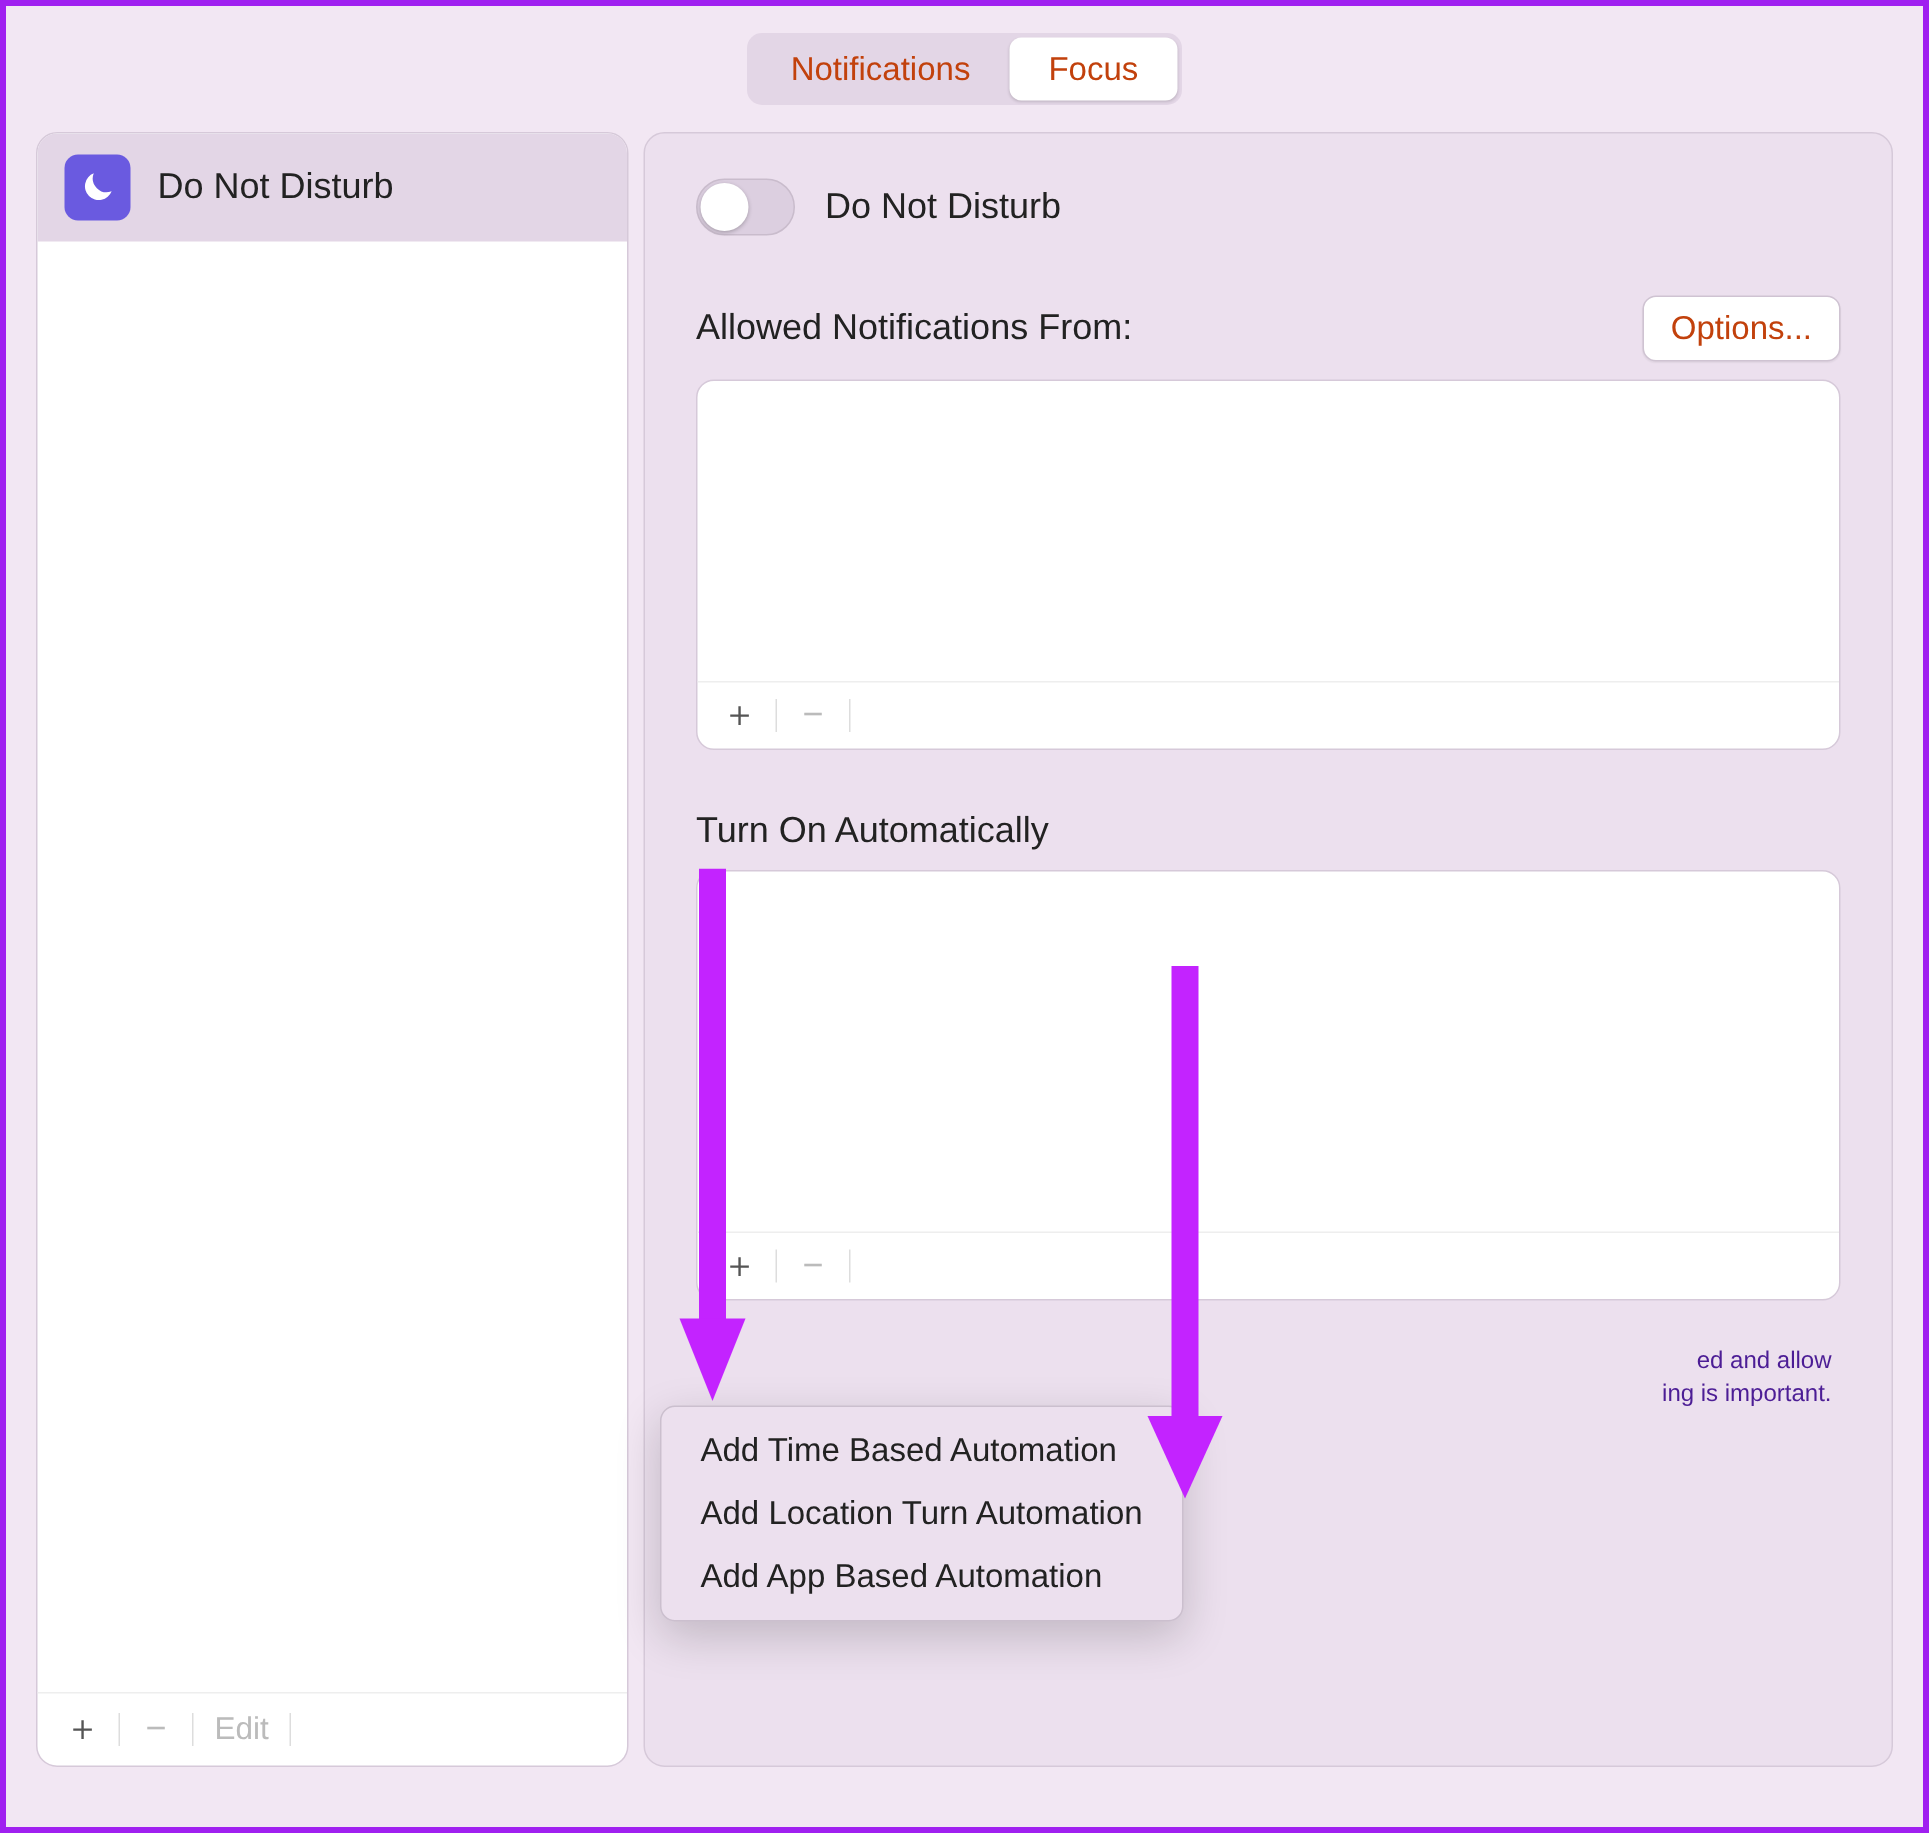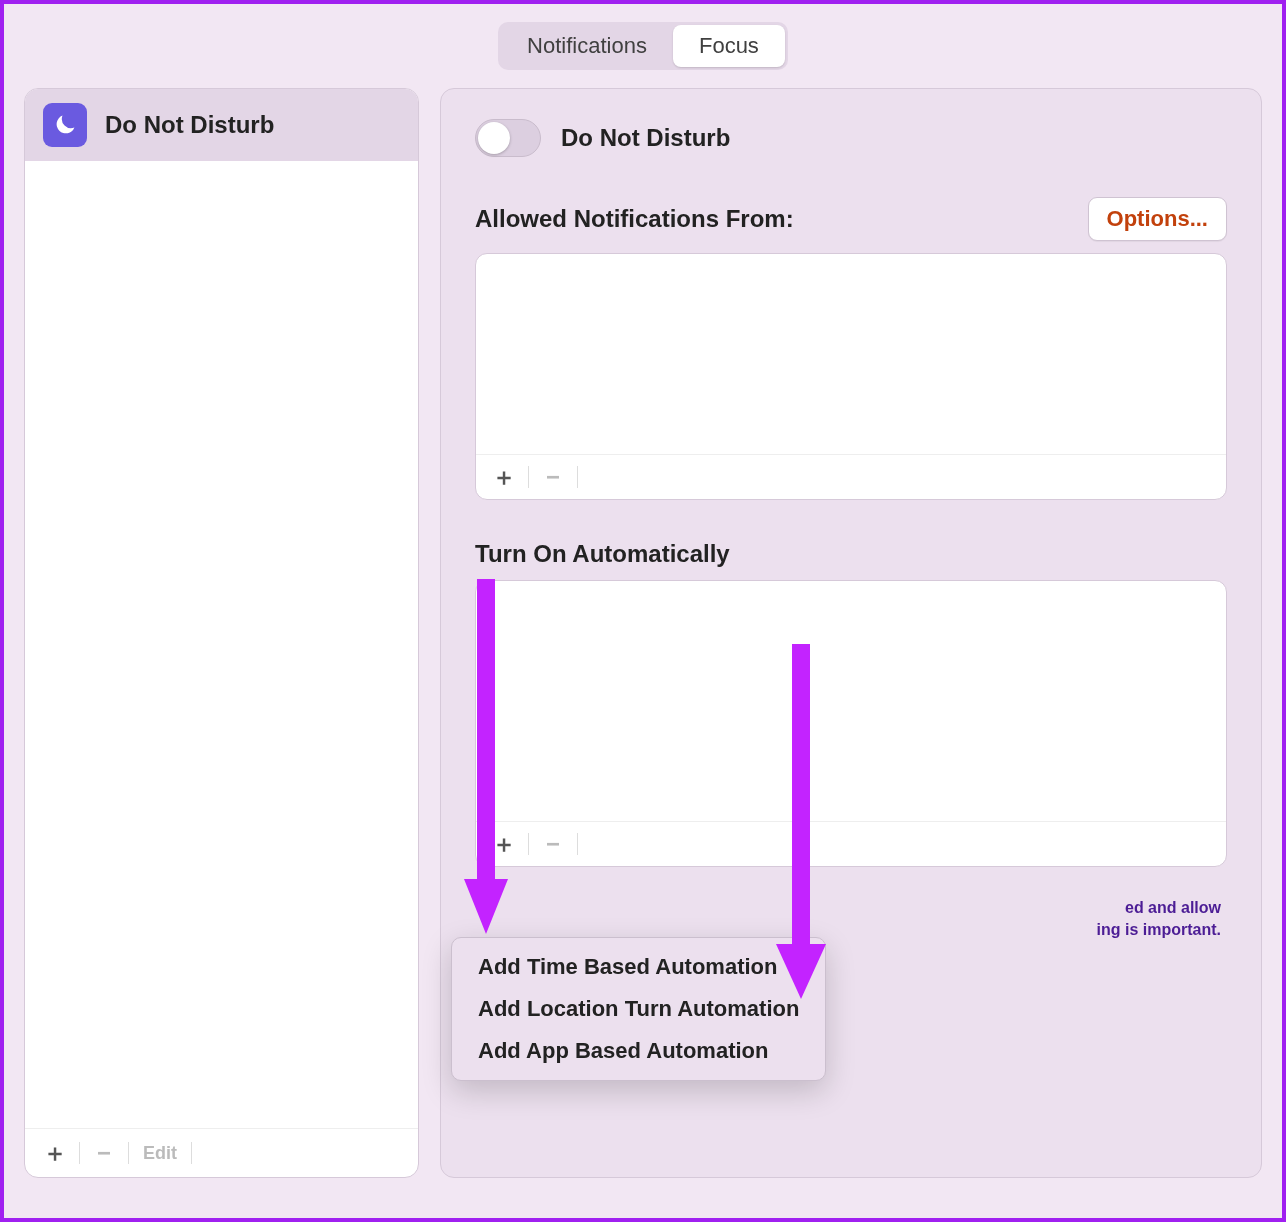--- a/index.html
+++ b/index.html
@@ -21,36 +21,35 @@
   }
   .seg {
     display: inline-flex;
     background: #e3d6e6;
     border-radius: 10px;
     padding: 3px;
     gap: 0;
   }
   .seg-btn {
     font-size: 22px;
-    color: #404040;
+    color: #c2410c;
     padding: 8px 26px;
     border-radius: 8px;
     cursor: pointer;
   }
   .seg-btn.active {
     background: #fff;
     box-shadow: 0 1px 2px rgba(0,0,0,0.15);
   }
 
   
   .cols {
     display: flex;
-    gap: 21px;
+    gap: 10px;
     height: 1090px;
-    font-weight: bold;
   }
 
   
   .sidebar {
     width: 395px;
     background: #fff;
     border: 1px solid #d6c9d9;
     border-radius: 14px;
     display: flex;
     flex-direction: column;
@@ -86,21 +85,21 @@
     width: 28px; height: 28px;
     display: flex; align-items: center; justify-content: center;
     color: #555;
     cursor: pointer;
     font-size: 24px;
     line-height: 1;
   }
   .icon-btn.dim { color: #bbb; }
   .v-div { width: 1px; height: 22px; background: #ddd; }
   .edit-btn {
-    font-size: 18px;
+    font-size: 21px;
     color: #bbb;
     padding: 2px 4px;
     cursor: pointer;
   }
 
   
   .main {
     flex: 1;
     background: #ece0ee;
     border: 1px solid #d6c9d9;

